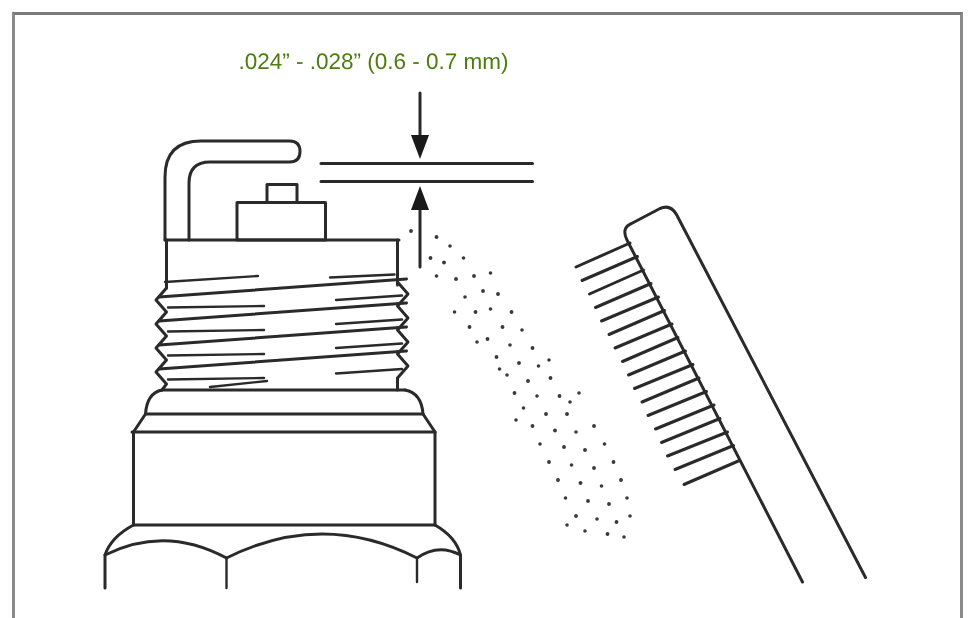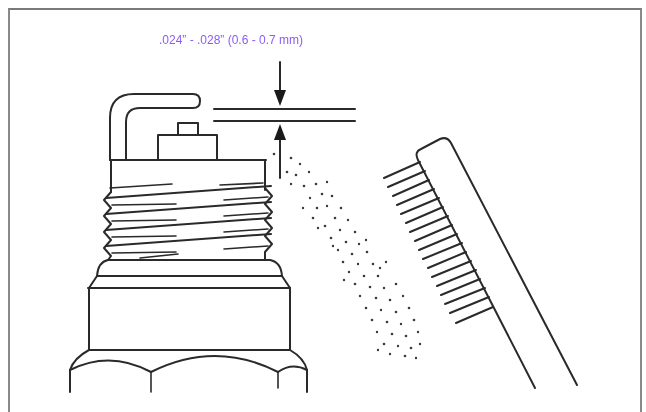--- a/index.html
+++ b/index.html
@@ -4,21 +4,21 @@
 <style>
   html, body { margin: 0; padding: 0; background: #ffffff; }
   body { width: 646px; height: 412px; position: relative; overflow: hidden; }
   .frame {
     position: absolute; left: 8px; top: 8px; width: 634px; height: 410px;
     border-top: 2px solid #7a7a7a; border-left: 2px solid #8a8a8a; border-right: 2px solid #8a8a8a;
     box-sizing: border-box;
   }
   .label {
     position: absolute; left: 159px; top: 33px;
-    font-family: "Liberation Sans", sans-serif; font-size: 12px; color: #8b5cf6;
+    font-family: "Liberation Sans", sans-serif; font-size: 15px; color: #4d7c0f;
     white-space: nowrap; letter-spacing: 0px;
   }
   svg { position: absolute; left: 0; top: 0; }
   .ln { stroke: #2a2a2a; stroke-width: 2; fill: none; stroke-linecap: round; stroke-linejoin: round; }
   .thin { stroke: #2a2a2a; stroke-width: 1.6; fill: none; stroke-linecap: round; }
 </style>
 </head>
 <body>
 
 <div class="frame"></div>

